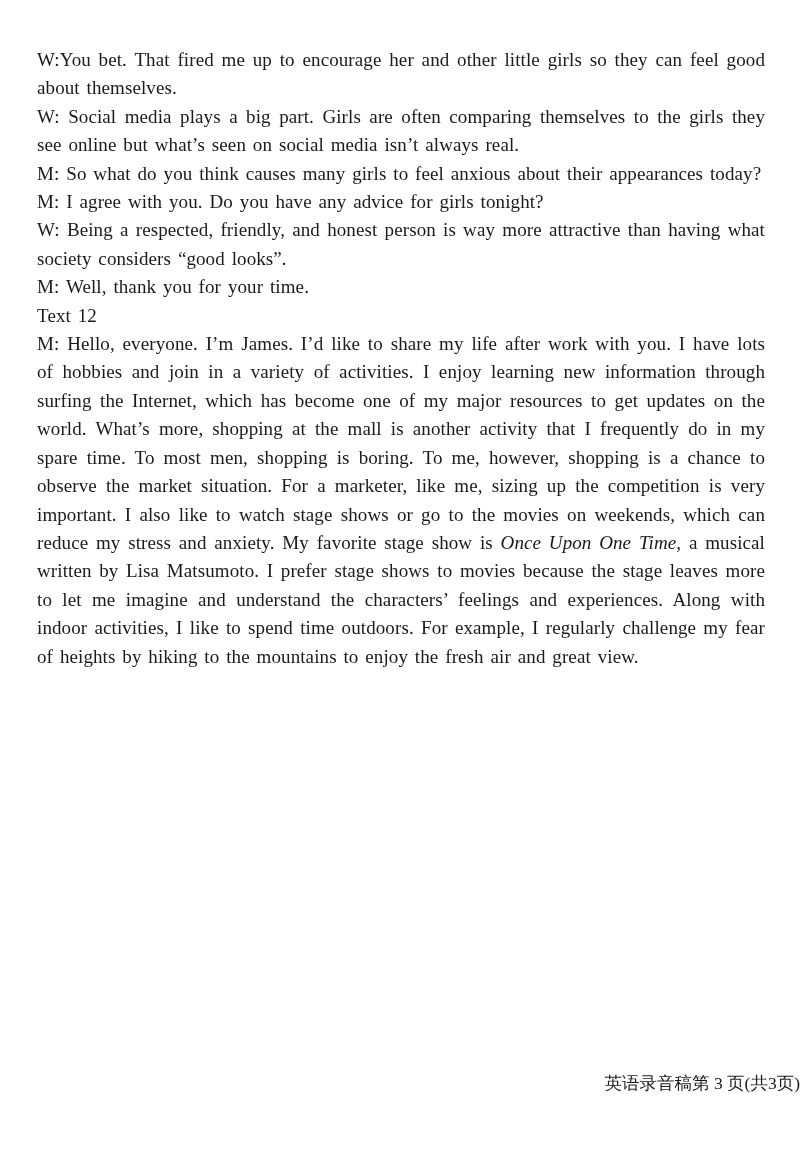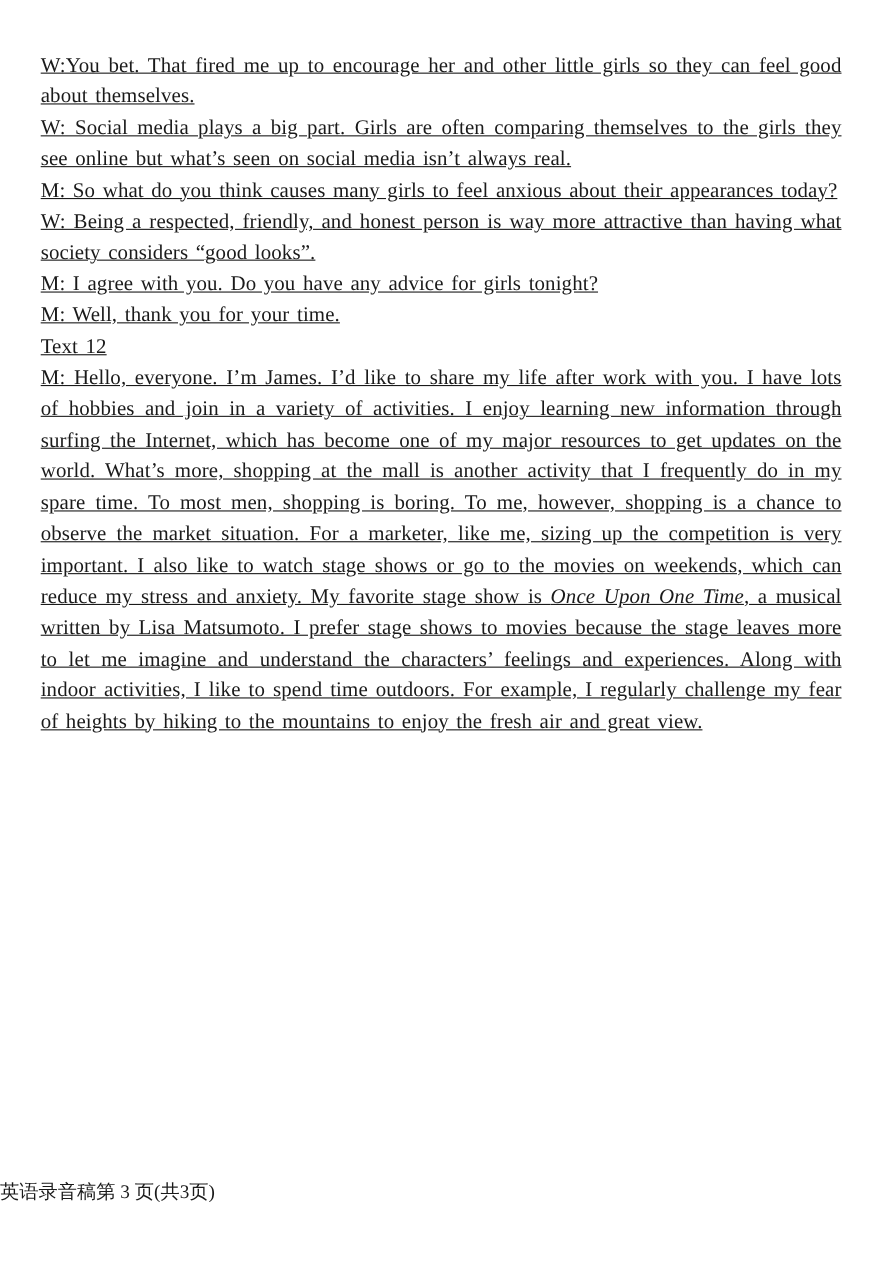--- a/index.html
+++ b/index.html
@@ -14,54 +14,53 @@
     background: #ffffff;
     font-family: "Liberation Serif", "DejaVu Serif", serif;
     color: #1a1a1a;
     overflow: hidden;
   }
   .transcript {
     position: absolute;
     left: 37px;
     top: 46px;
     width: 728px;
-    text-decoration: underline;
   }
   .transcript p {
     margin: 0;
     padding: 0;
     font-size: 19px;
     line-height: 28.4px;
     text-align: justify;
     text-justify: inter-word;
     word-spacing: 2px;
     letter-spacing: 0.1px;
   }
   .transcript p span.italic {
     font-style: italic;
   }
   .footer {
     position: absolute;
     left: 0;
     top: 1071px;
     width: 100%;
-    text-align: left;
+    text-align: right;
     font-size: 17.5px;
     color: #1a1a1a;
     font-family: "Liberation Serif", "DejaVu Serif", serif;
   }
 </style>
 </head>
 <body>
 
 <div class="page">
   <div class="transcript">
       <p><span>W:You bet. That fired me up to encourage her and other little girls so they can feel good about themselves.</span></p>
       <p><span>W: Social media plays a big part. Girls are often comparing themselves to the girls they see online but what’s seen on social media isn’t always real.</span></p>
       <p><span>M: So what do you think causes many girls to feel anxious about their appearances today?</span></p>
+      <p><span>M: I agree with you. Do you have any advice for girls tonight?</span></p>
       <p><span>W: Being a respected, friendly, and honest person is way more attractive than having what society considers “good looks”.</span></p>
-      <p><span>M: I agree with you. Do you have any advice for girls tonight?</span></p>
       <p><span>M: Well, thank you for your time.</span></p>
       <p><span>Text 12</span></p>
       <p><span>M: Hello, everyone. I’m James. I’d like to share my life after work with you. I have lots of hobbies and join in a variety of activities. I enjoy learning new information through surfing the Internet, which has become one of my major resources to get updates on the world. What’s more, shopping at the mall is another activity that I frequently do in my spare time. To most men, shopping is boring. To me, however, shopping is a chance to observe the market situation. For a marketer, like me, sizing up the competition is very important. I also like to watch stage shows or go to the movies on weekends, which can reduce my stress and anxiety. My favorite stage show is </span><span class="italic">Once Upon One Time</span><span>, a musical written by Lisa Matsumoto. I prefer stage shows to movies because the stage leaves more to let me imagine and understand the characters’ feelings and experiences. Along with indoor activities, I like to spend time outdoors. For example, I regularly challenge my fear of heights by hiking to the mountains to enjoy the fresh air and great view.</span></p>
     </div>
   <div class="footer">英语录音稿第 3 页(共3页)</div>
 </div>
 
 </body></html>

